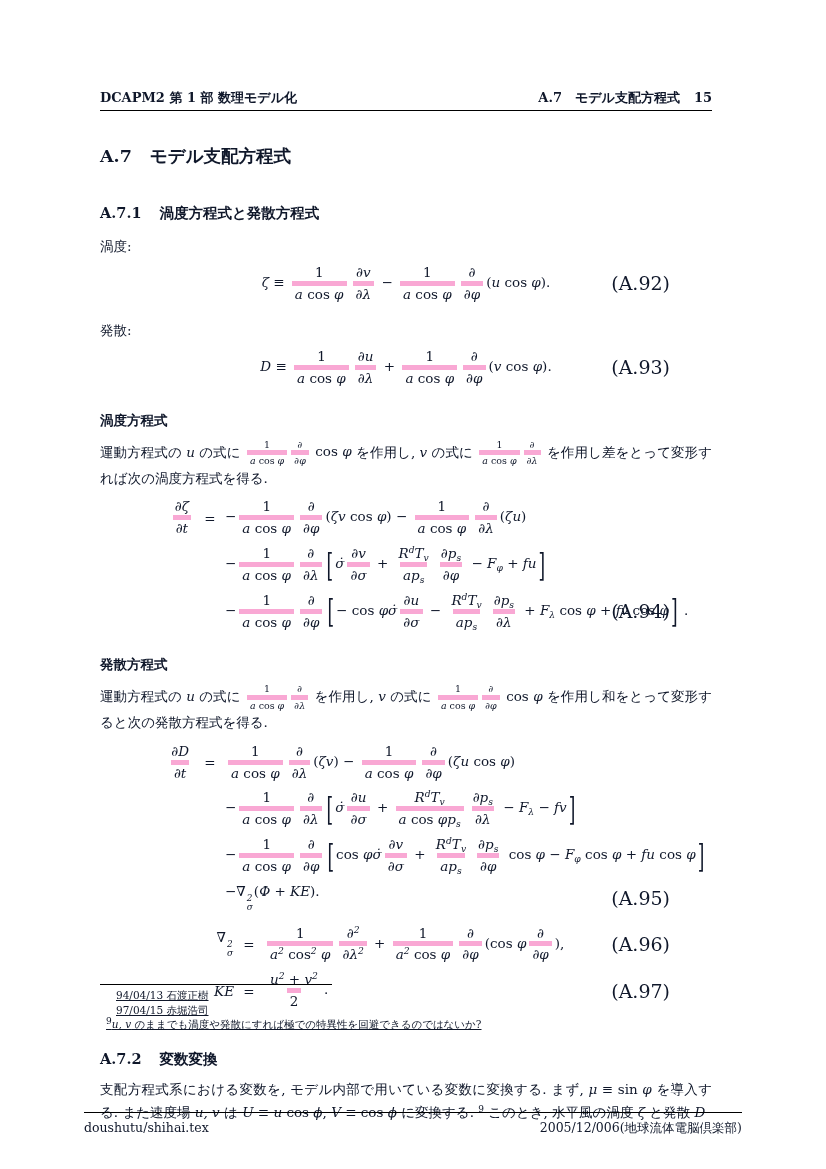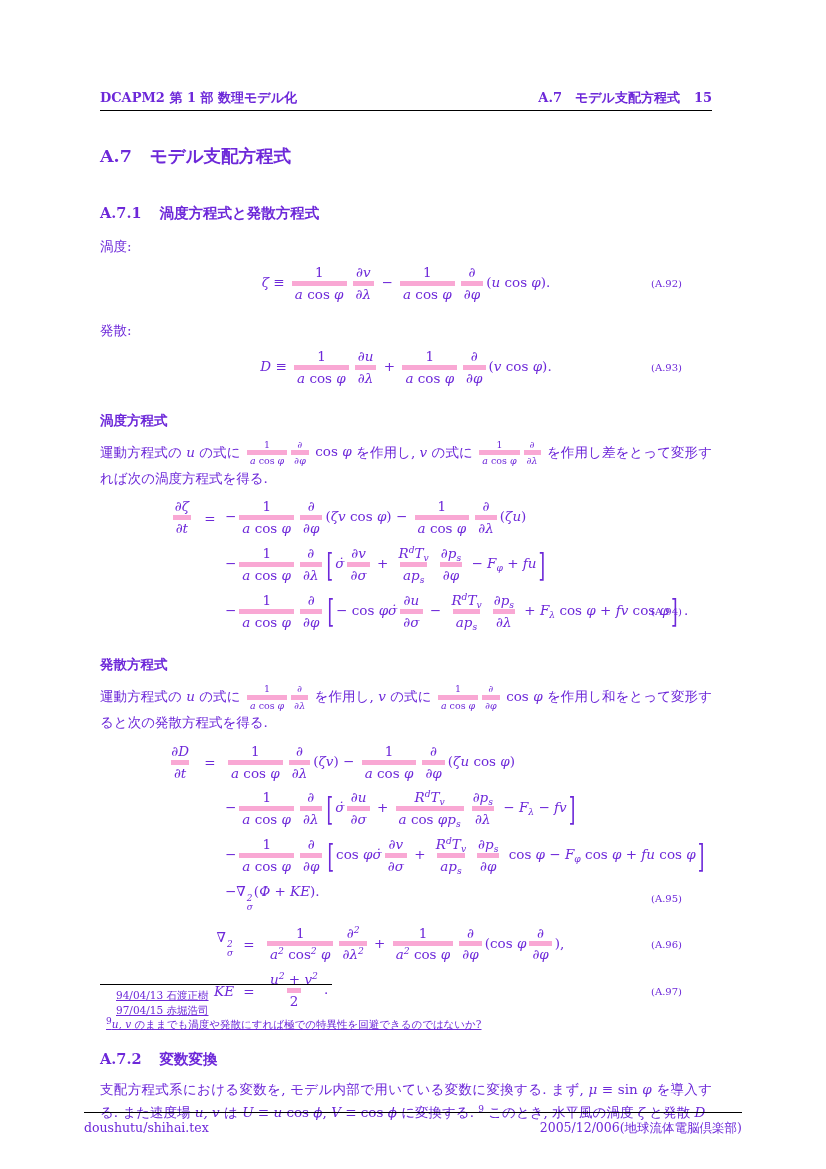--- a/index.html
+++ b/index.html
@@ -1,17 +1,17 @@
 <!DOCTYPE html>
 <html><head>
 <meta charset="utf-8">
 <style>
   html,body{margin:0;padding:0;background:#e8e8e8;}
   .page{position:relative;width:826px;height:1169px;background:#ffffff;margin:0 auto;
-        font-family:"DejaVu Serif","Liberation Serif",serif;color:#6d28d9;overflow:hidden;}
+        font-family:"DejaVu Serif","Liberation Serif",serif;color:#0f172a;overflow:hidden;}
   .content{position:absolute;left:100px;top:0;width:612px;}
 
   
   .runhead{display:flex;justify-content:space-between;align-items:baseline;
            padding-top:89px;font-weight:bold;font-size:13px;}
   .runhead .rh-right{display:flex;gap:14px;align-items:baseline;}
   .headrule{border:none;border-top:1px solid #000;margin:3px 0 0 0;}
 
   
   .h-sec{margin-top:33px;font-size:17.5px;font-weight:bold;}
@@ -39,22 +39,22 @@
           font-size:66%;line-height:1.05;vertical-align:-0.55em;margin:0 1px;}
   .bigb{display:inline-block;transform:scaleY(1.9);vertical-align:middle;
         font-style:normal;font-size:17px;margin:0 2px;}
 
   .eq{position:relative;font-size:13.5px;margin:4px 0;}
   .eqline{position:relative;padding:4px 0;}
   .eq.centered .eqline{text-align:center;}
   .eql{display:inline-block;width:46px;text-align:right;vertical-align:middle;}
   .eqrel{display:inline-block;width:30px;text-align:center;vertical-align:middle;}
   .eqc{display:inline-block;vertical-align:middle;}
-  .eqnum{position:absolute;right:30px;top:50%;transform:translateY(-50%);
-         font-style:normal;font-size:10px;}
+  .eqnum{position:absolute;right:42px;top:50%;transform:translateY(-50%);
+         font-style:normal;font-size:19px;}
   .eq94 .eqline,.eq95 .eqline{padding-left:49px;}
   .eq9697 .eqline{padding-left:88px;}
 
   
   .footnotes{position:absolute;left:100px;top:984px;width:612px;font-size:10.5px;line-height:1.4;text-decoration:underline;}
   .fnrule{border:none;border-top:1px solid #000;width:232px;margin:0 0 3px 0;}
   .fnline{margin-left:16px;}
   .fnline3{margin-left:6px;}
 
   

